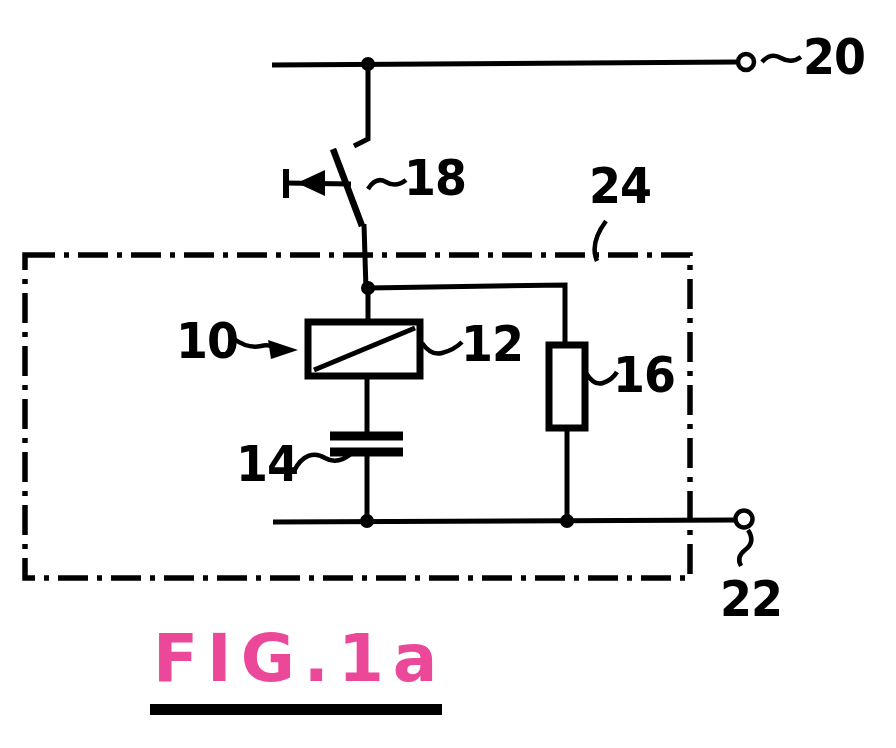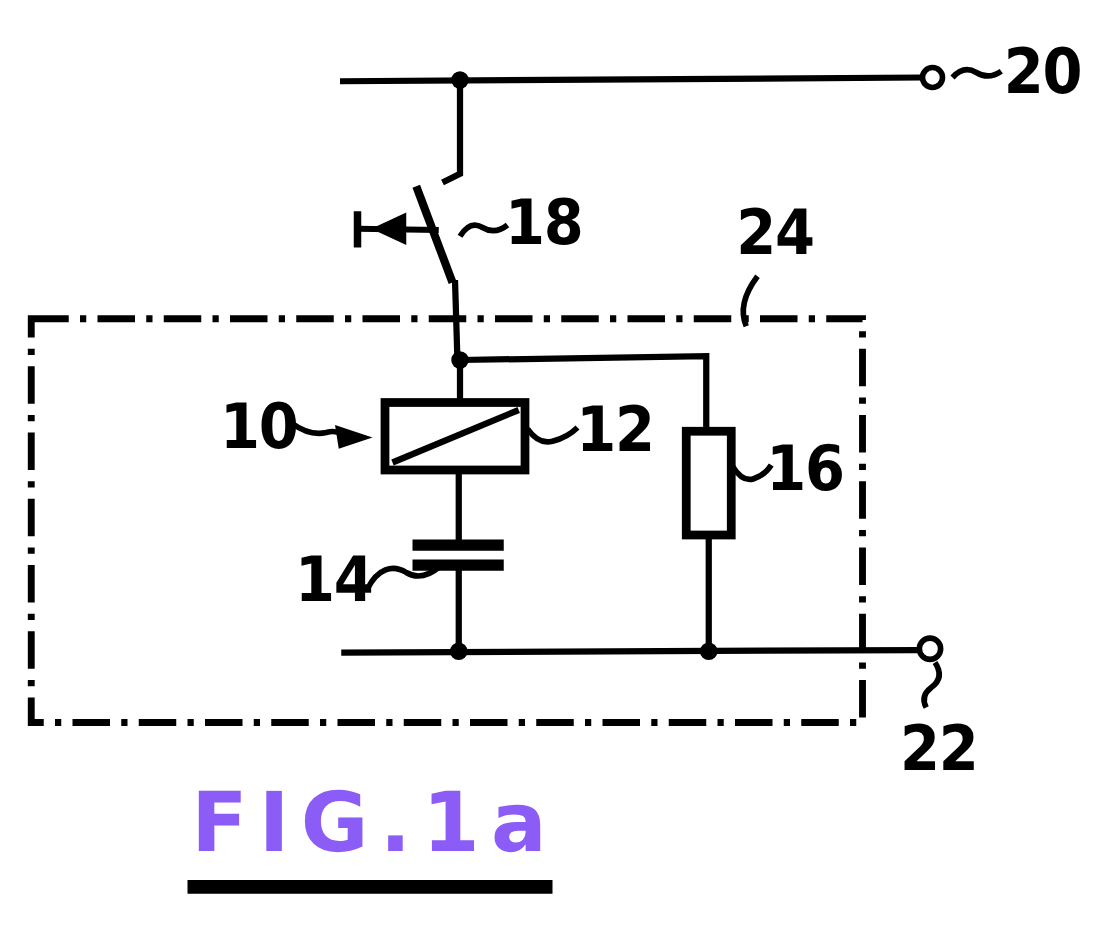--- a/index.html
+++ b/index.html
@@ -30,21 +30,21 @@
     letter-spacing: -1px;
     transform: scaleX(0.92);
     transform-origin: left top;
     white-space: nowrap;
     user-select: none;
   }
   .fig-caption {
     position: absolute;
     left: 153px;
     top: 626px;
-    color: #8b5cf6;
+    color: #ec4899;
     font-family: "DejaVu Sans", sans-serif;
     font-weight: bold;
     font-size: 66px;
     line-height: 1;
     letter-spacing: 9px;
     white-space: nowrap;
     user-select: none;
   }
   .fig-underline {
     position: absolute;

